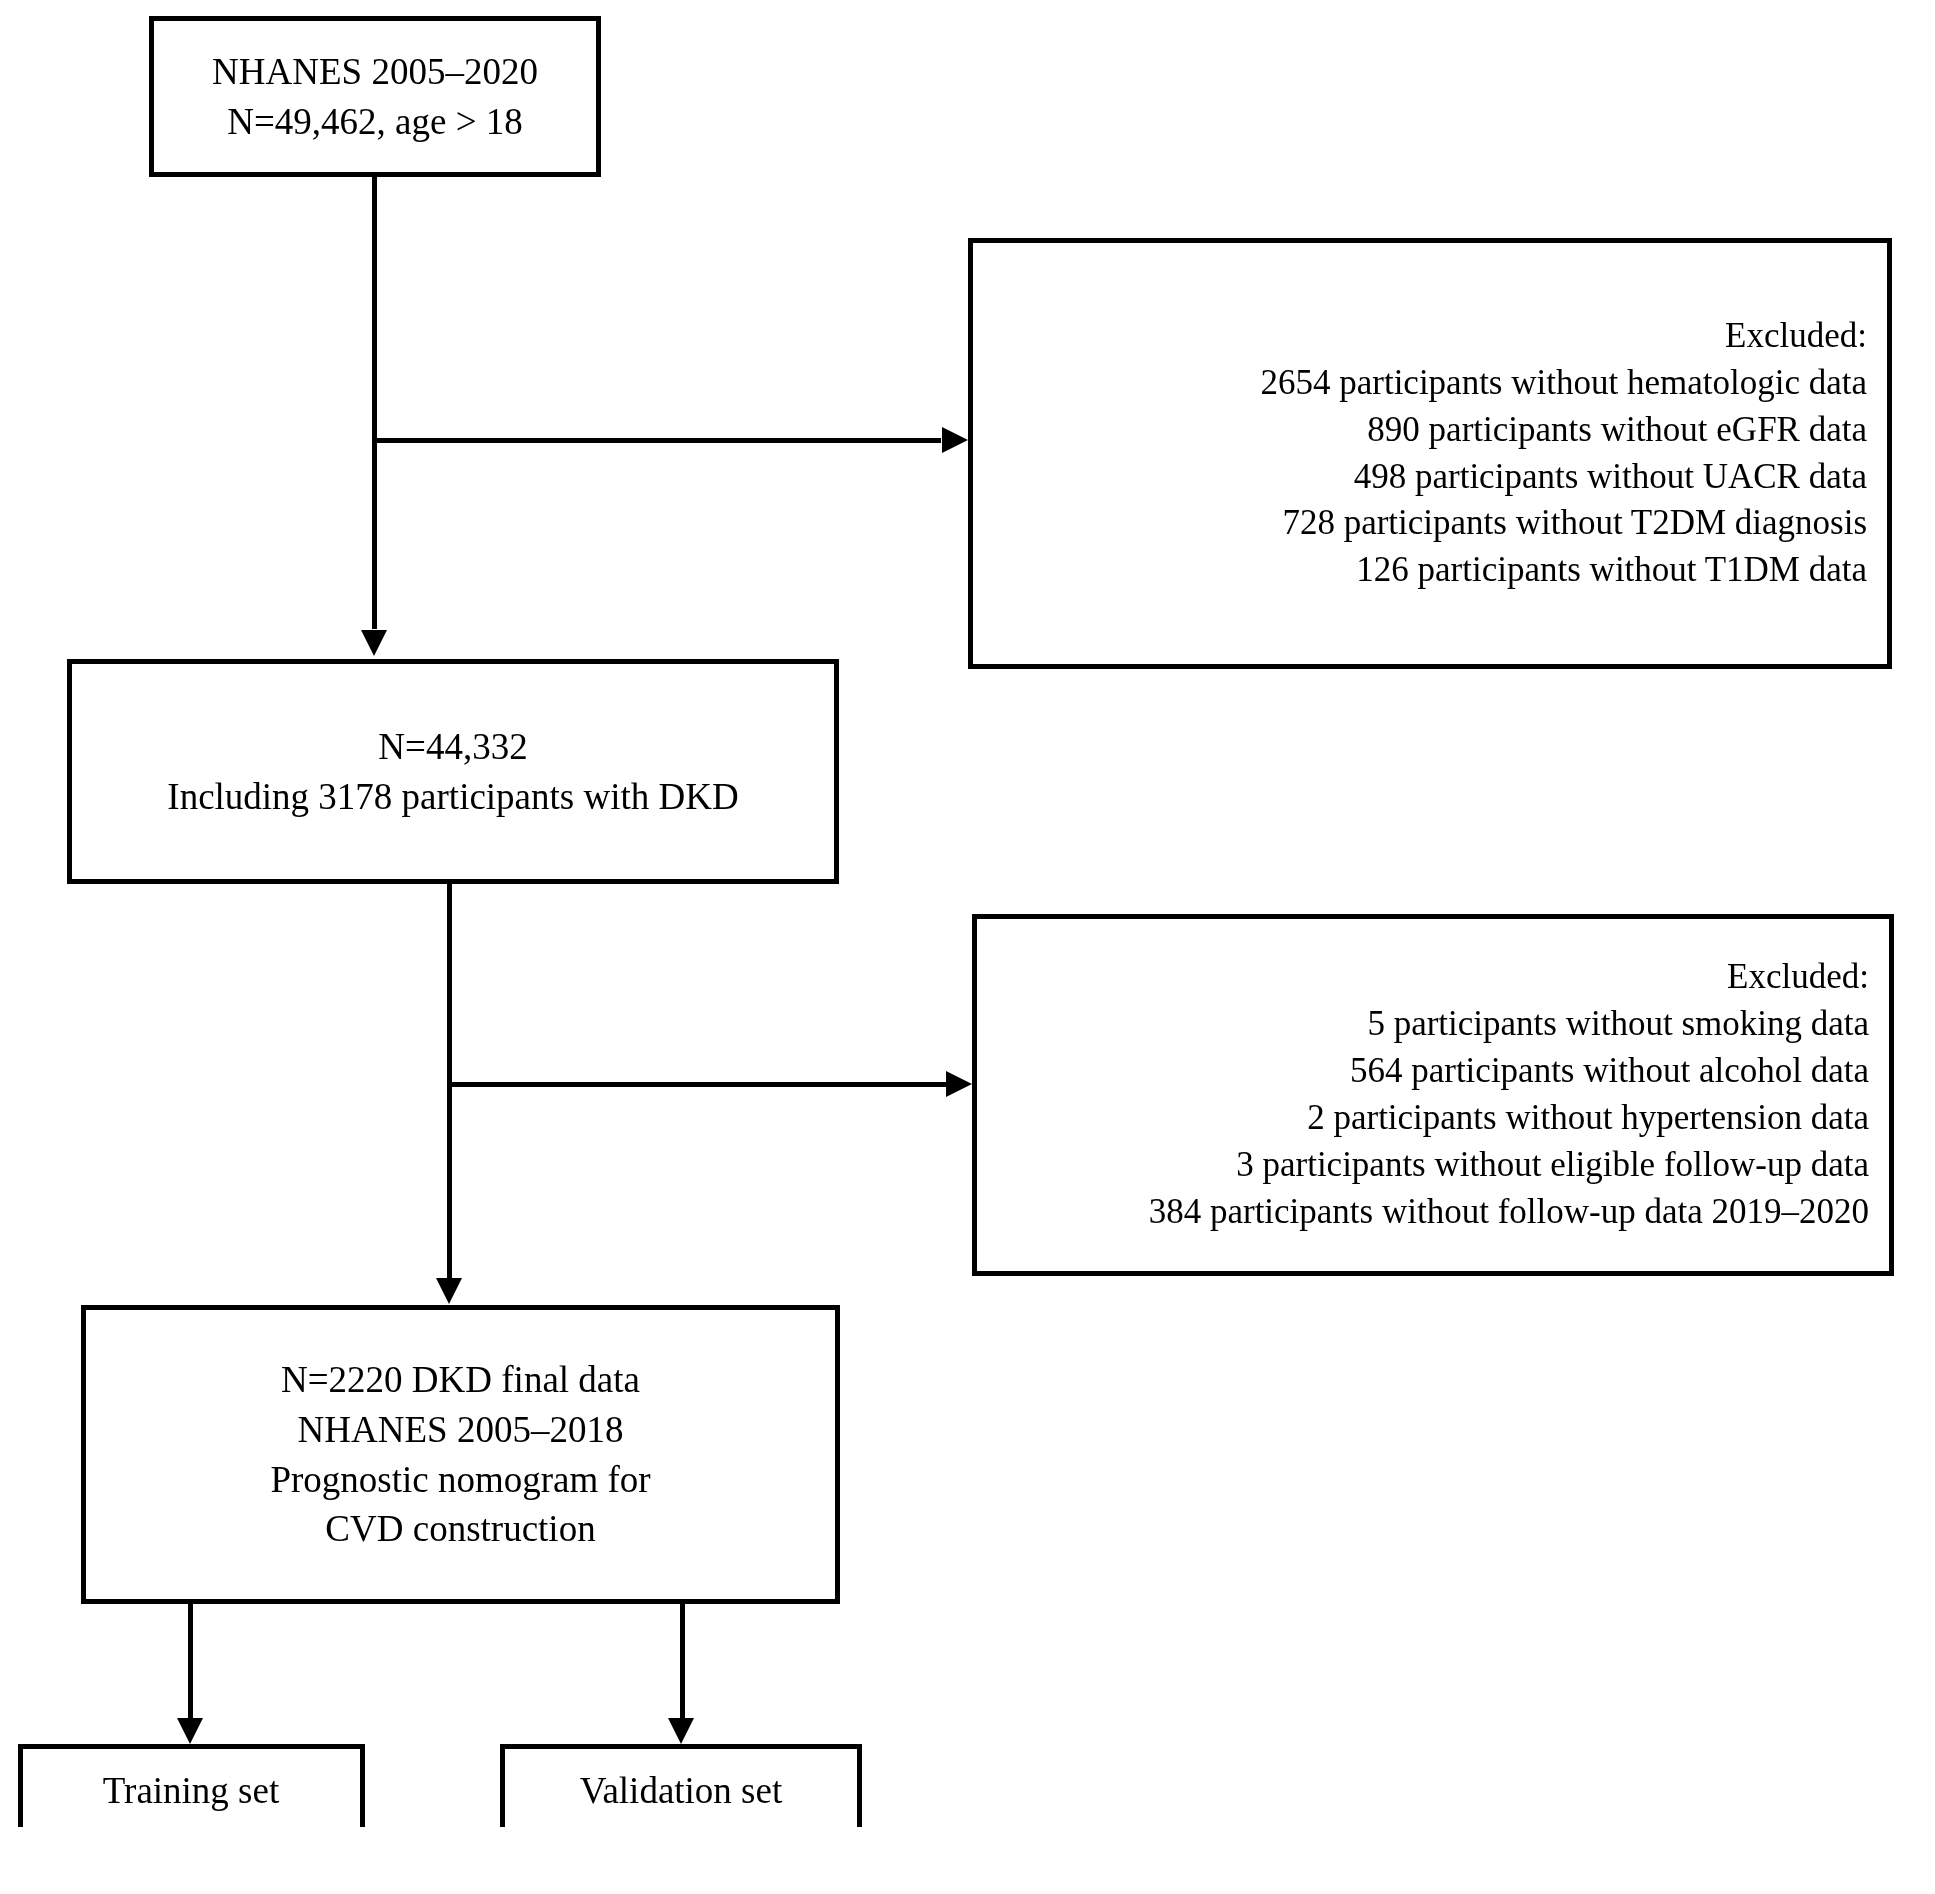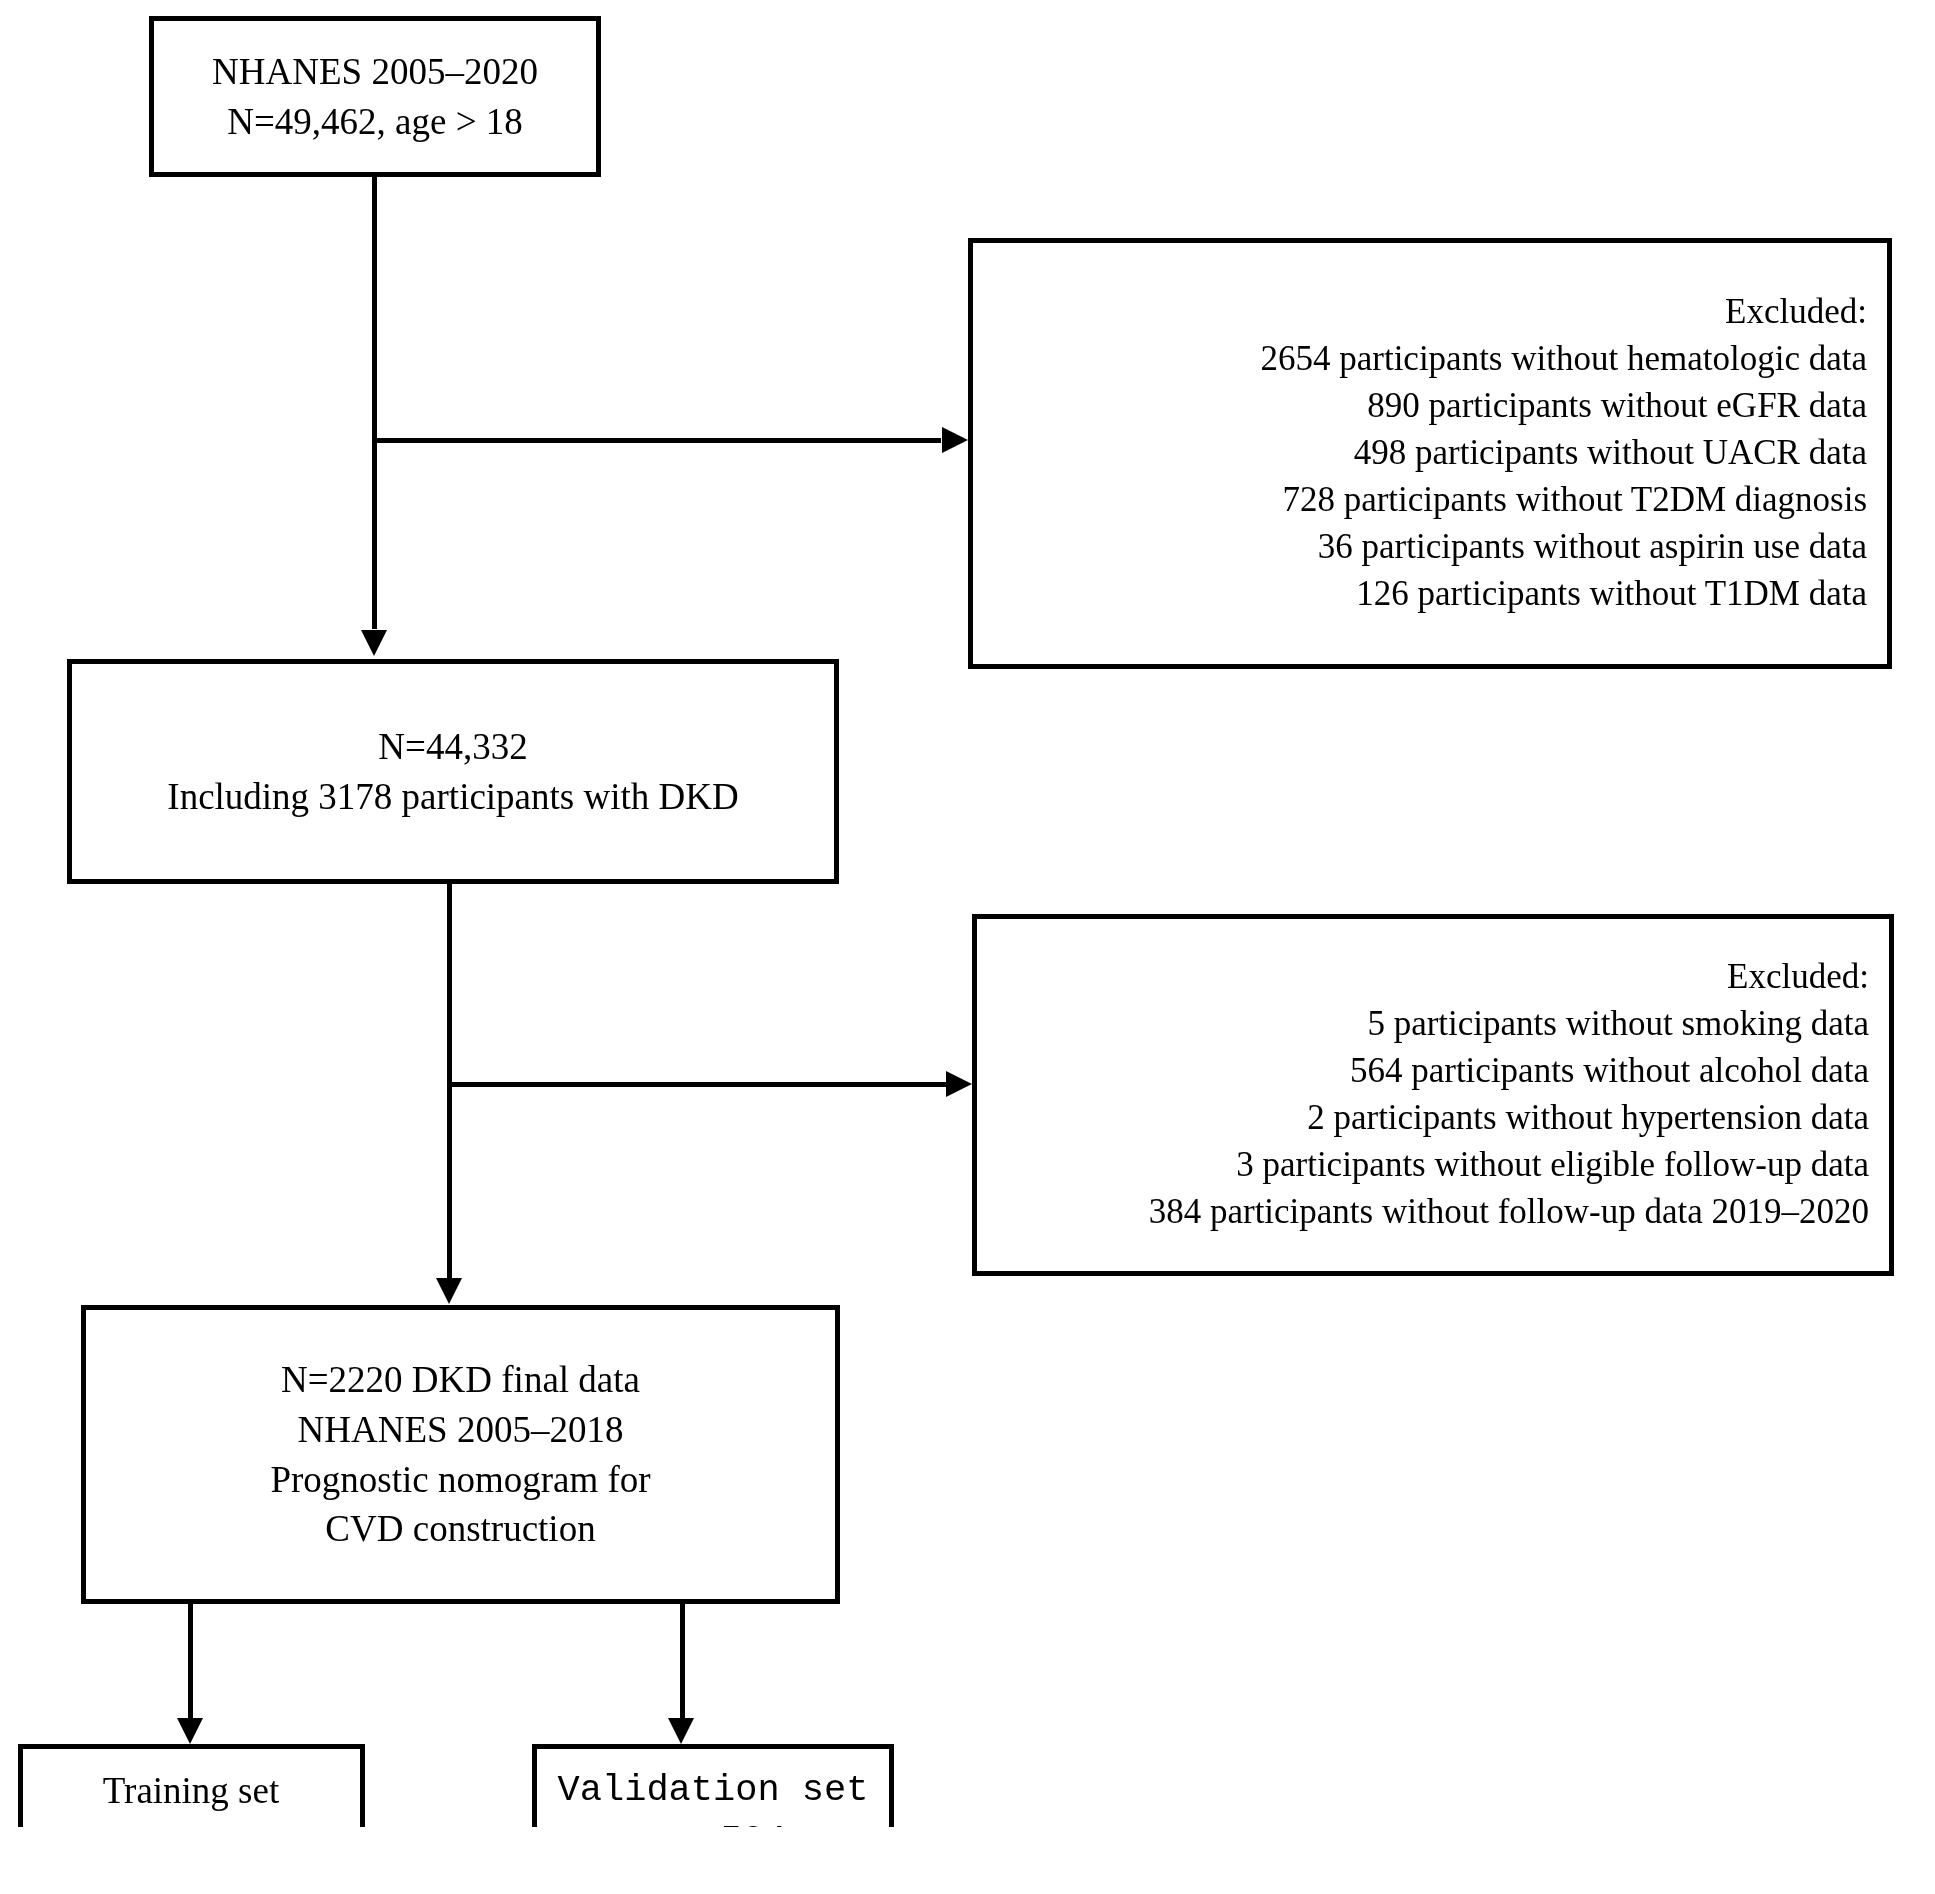--- a/index.html
+++ b/index.html
@@ -86,21 +86,20 @@
     </div>
   </div>
 
   <div class="node" style="left:968px; top:238px; width:924px; height:431px;">
     <div class="node-inner left">
       <div class="txt l-line" style="font-size:35px;">Excluded:</div>
       <div class="txt l-line" style="font-size:35px;">2654 participants without hematologic data</div>
       <div class="txt l-line" style="font-size:35px;">890 participants without eGFR data</div>
       <div class="txt l-line" style="font-size:35px;">498 participants without UACR data</div>
       <div class="txt l-line" style="font-size:35px;">728 participants without T2DM diagnosis</div>
-      <div class="txt l-line" style="font-size:35px;">36 participants without aspirin use data</div>
       <div class="txt l-line" style="font-size:35px;">126 participants without T1DM data</div>
     </div>
   </div>
 
   <div class="node" style="left:67px; top:659px; width:772px; height:225px;">
     <div class="node-inner center">
       <div class="txt c-line" style="font-size:37px;">N=44,332</div>
       <div class="txt c-line" style="font-size:37px;">Including 3178 participants with DKD</div>
     </div>
   </div>
@@ -125,21 +124,21 @@
     </div>
   </div>
 
   <div class="node" style="left:17.5px; top:1744px; width:347px; height:143px;">
     <div class="node-inner center">
       <div class="txt c-line" style="font-size:37px;">Training set</div>
       <div class="txt c-line" style="font-size:37px;">n=1179</div>
     </div>
   </div>
 
-  <div class="node" style="left:532px; top:1744px; width:362px; height:143px;font-family:Liberation Mono, monospace;">
+  <div class="node" style="left:500px; top:1744px; width:362px; height:143px;">
     <div class="node-inner center">
       <div class="txt c-line" style="font-size:37px;">Validation set</div>
       <div class="txt c-line" style="font-size:37px;margin-left:36px;">n=504</div>
     </div>
   </div>
 
   <div class="vline" style="left:372px; top:177px; height:452px;"></div>
   <div class="arrow-down" style="left:361px; top:630px;"></div>
 
   <div class="hline" style="left:372px; top:438px; width:569px;"></div>

